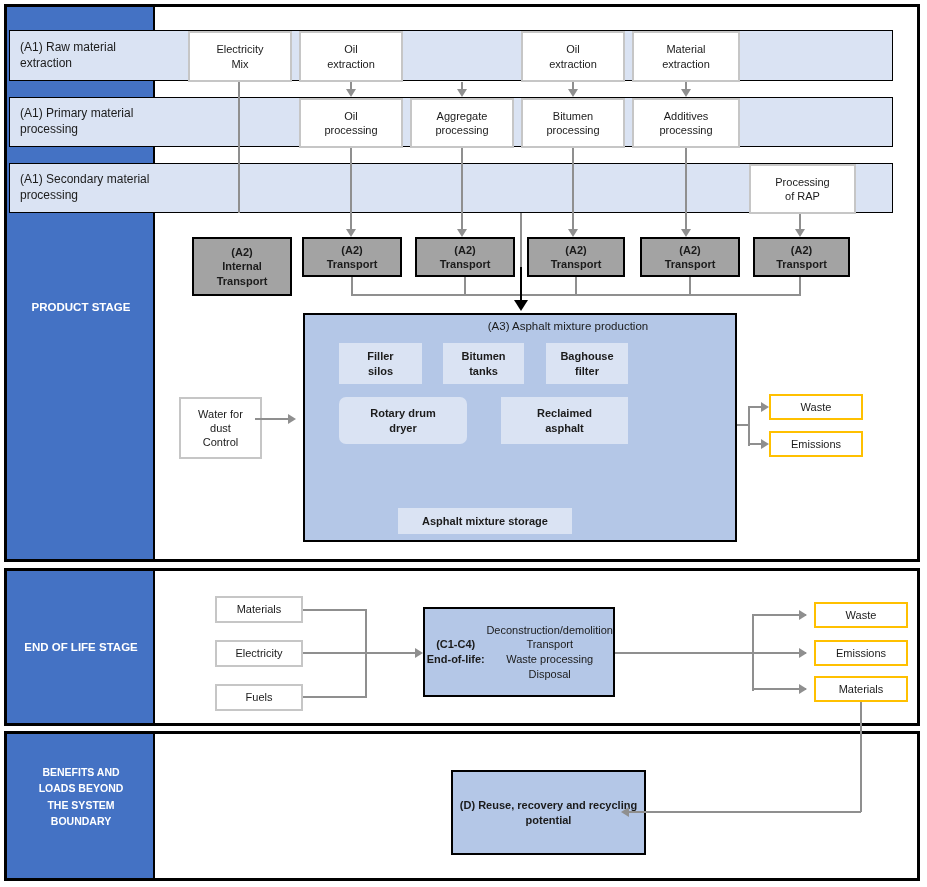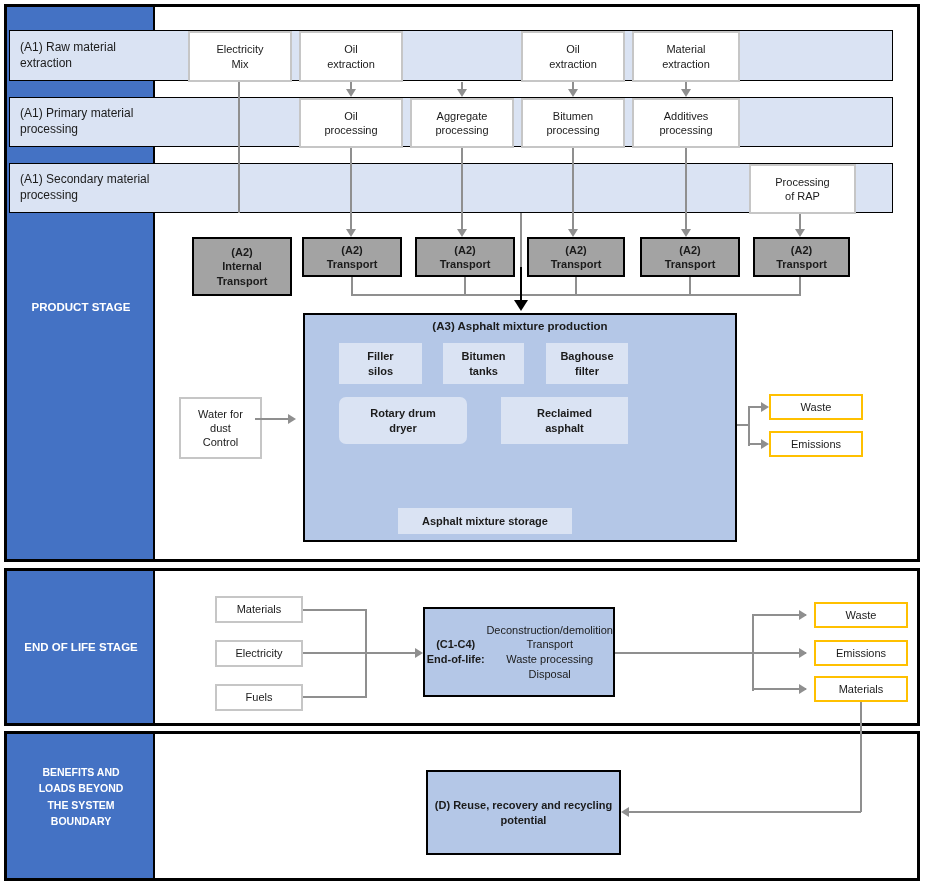--- a/index.html
+++ b/index.html
@@ -12,31 +12,31 @@
                  font-weight:bold;font-size:11.5px;line-height:1.55;white-space:pre-line;z-index:2;}
   .band{position:absolute;background:#DAE3F3;border:1.5px solid #000;box-sizing:border-box;z-index:2;
         display:flex;align-items:center;}
   .band-label{padding-left:10px;font-size:12px;line-height:1.3;white-space:pre-line;color:#1b1b1b;}
   .box{position:absolute;display:flex;align-items:center;justify-content:center;text-align:center;
        font-size:11px;line-height:1.3;white-space:pre-line;box-sizing:border-box;z-index:3;}
   .wbox{background:#fff;border:2px solid #C6C6C6;}
   .bbox{background:#a3a3a3;border:2px solid #000;font-weight:bold;}
   .ybox{background:#fff;border:2px solid #FFC000;}
   .a3box{position:absolute;background:#B4C7E7;border:2.5px solid #000;box-sizing:border-box;z-index:3;}
-  .a3title{position:absolute;left:0;top:5px;width:100%;text-align:center;font-weight:bold;font-size:11.5px;}
+  .a3title{position:absolute;left:0;top:5px;width:100%;text-align:center;font-weight:normal;font-size:11.5px;padding-left:48px;}
   .unit{position:absolute;background:#DAE3F3;display:flex;align-items:center;justify-content:center;
         text-align:center;font-size:11px;font-weight:bold;line-height:1.3;white-space:pre-line;box-sizing:border-box;}
   .cbox{position:absolute;background:#B4C7E7;border:2px solid #000;box-sizing:border-box;z-index:3;
         display:flex;flex-direction:row;align-items:center;justify-content:center;
         font-size:11px;line-height:1.34;text-align:center;}
   .cbox .ctitle{font-weight:bold;}
   .cbox .clines{white-space:pre-line;}
   .dbox{position:absolute;background:#B4C7E7;border:2px solid #000;box-sizing:border-box;z-index:3;
         display:flex;align-items:center;justify-content:center;text-align:center;
-        font-size:11px;font-weight:bold;line-height:1.35;white-space:pre-line;}
+        font-size:11px;font-weight:bold;line-height:1.35;white-space:pre-line;margin-left:25px;}
   
   #wires{position:absolute;left:0;top:0;width:927px;height:887px;z-index:40;pointer-events:none;}
   .vl{position:absolute;width:2px;background:#8f8f8f;}
   .hl{position:absolute;height:2px;background:#8f8f8f;}
   .vl.k{background:#000;}
   .ad{position:absolute;width:0;height:0;border-left:5px solid transparent;
       border-right:5px solid transparent;border-top:8px solid #8f8f8f;}
   .ad.big{border-left-width:7px;border-right-width:7px;border-top:11px solid #000;}
   .ar{position:absolute;width:0;height:0;border-top:5px solid transparent;
       border-bottom:5px solid transparent;border-left:8px solid #8f8f8f;}

